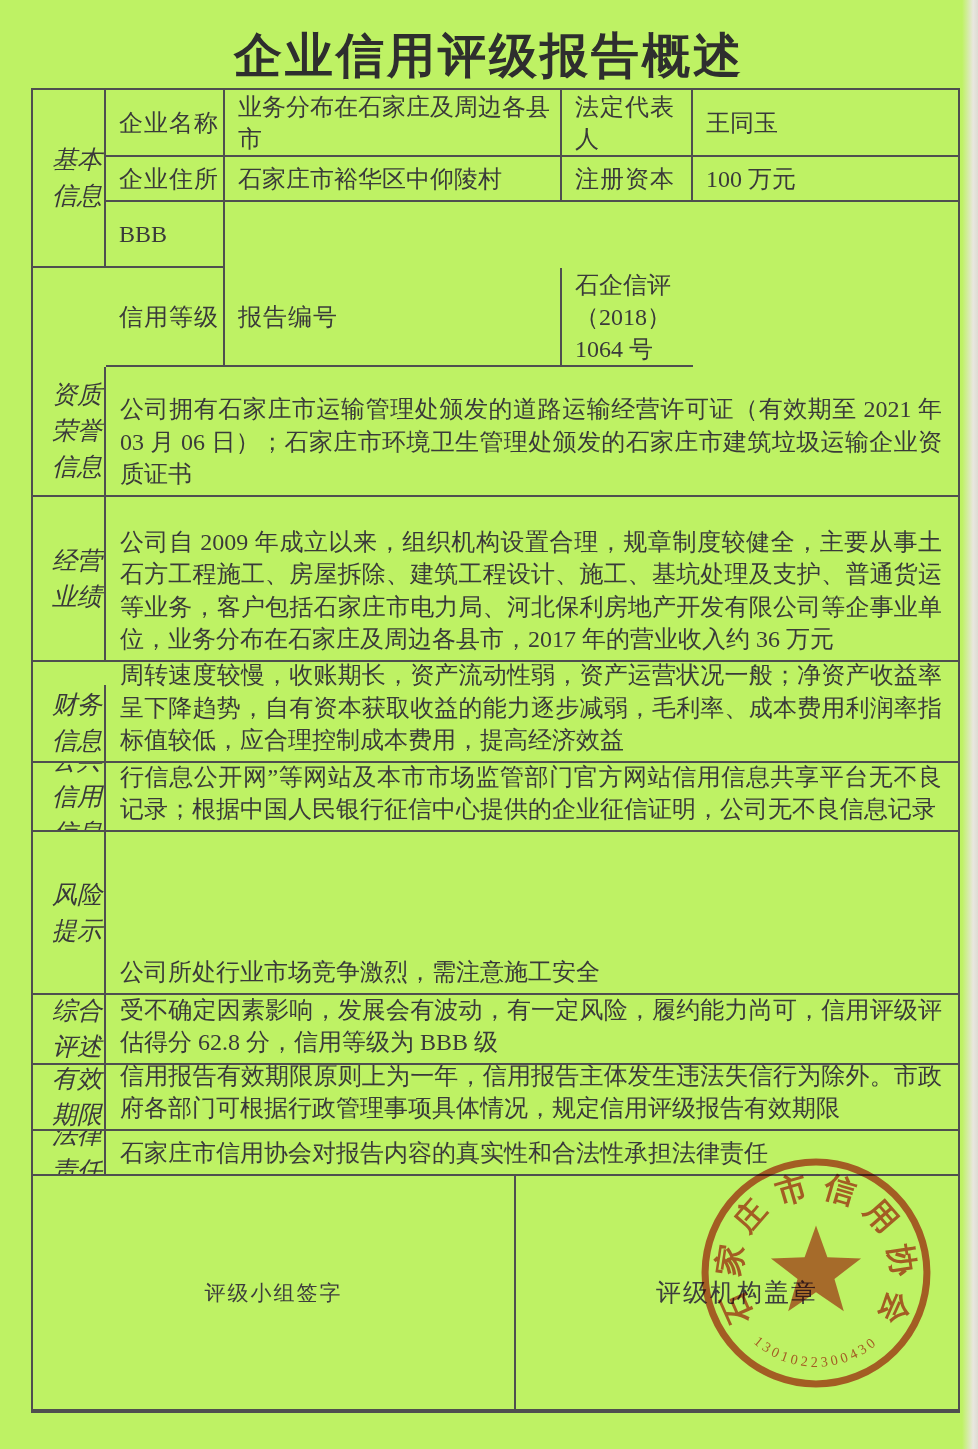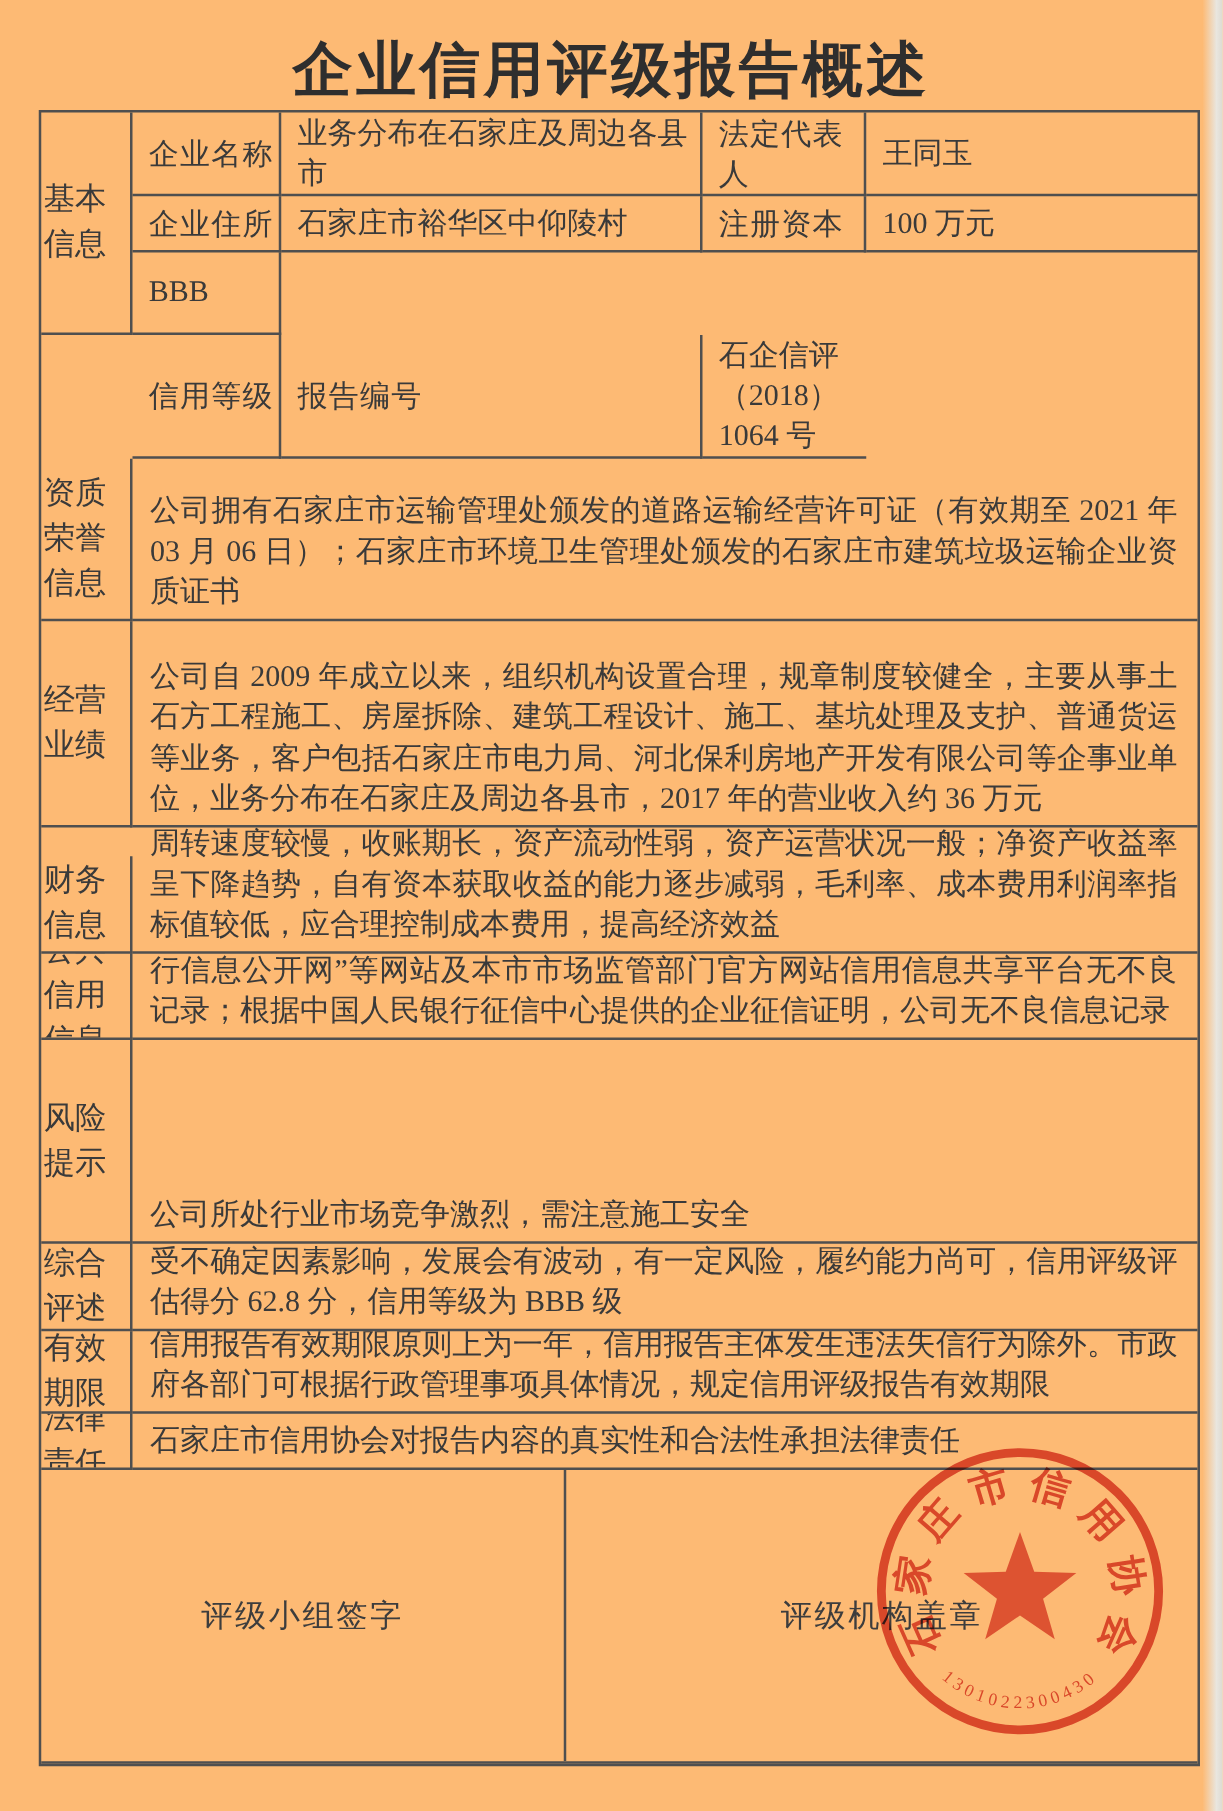--- a/index.html
+++ b/index.html
@@ -1,20 +1,20 @@
 <!DOCTYPE html>
 <html lang="zh"><head>
 <meta charset="utf-8">
 <style>
   html,body{margin:0;padding:0;background:#e9e7e2;}
   .page{
     position:relative;
     width:978px;height:1449px;
     margin:0 auto;
-    background:#fdba74;
+    background:#bef264;
     font-family:"Liberation Serif","DejaVu Serif",serif;
     color:#3d3d3d;
     overflow:hidden;
   }
   .page-edge{
     position:absolute;top:0;right:0;width:16px;height:1449px;
     background:linear-gradient(90deg, rgba(251,250,247,0) 0%, #e9e6df 70%, #dedbd3 100%);
   }
   .doc-title{
     position:absolute;top:24px;left:0;width:978px;
@@ -32,35 +32,35 @@
   }
   .cell{
     box-sizing:border-box;
     border-right:2px solid #4f4f4f;
     border-bottom:2px solid #4f4f4f;
     overflow:hidden;
     display:flex;align-items:center;
   }
   .no-r{border-right:none;}
   .no-b{border-bottom:none;}
-  .hd{justify-content:flex-start;}
+  .hd{justify-content:flex-end;font-style:italic;}
   .hd span{
     display:block;width:54px;text-align:center;
     font-size:25px;line-height:36px;color:#3a3a3a;
   }
   .lbl{padding-left:13px;font-size:24px;letter-spacing:1px;color:#3a3a3a;}
   .val{padding:4px 10px 4px 13px;font-size:24px;line-height:32px;color:#3a3a3a;}
   .content{padding:4px 16px 4px 14px;align-items:flex-end;}
   .content .txt{
     font-size:24px;line-height:32.6px;text-align:justify;text-justify:inter-ideograph;
     color:#3a3a3a;width:100%;
   }
   .sign-hd-row{grid-column:1 / -1;display:flex;align-items:stretch;}
-  .sign-hd-row .half-l{width:420px;box-sizing:border-box;border-right:2px solid #4f4f4f;
-    display:flex;align-items:center;justify-content:center;font-size:25px;letter-spacing:2px;}
+  .sign-hd-row .half-l{width:483px;box-sizing:border-box;border-right:2px solid #4f4f4f;
+    display:flex;align-items:center;justify-content:center;font-size:21px;letter-spacing:2px;}
   .sign-hd-row .half-r{flex:1;display:flex;align-items:center;justify-content:center;font-size:25px;letter-spacing:2px;text-align:right;}
   .sign-body-row{grid-column:1 / -1;display:flex;align-items:stretch;}
   .sign-body-row .half-l{width:370px;box-sizing:border-box;border-right:2px solid #4f4f4f;position:relative;}
   .sign-body-row .half-r{flex:1;position:relative;}
   .leader-label{position:absolute;left:10px;top:80px;font-size:26px;letter-spacing:1px;color:#3a3a3a;}
   .signature{
     position:absolute;left:212px;top:72px;
     font-size:50px;font-style:italic;color:#474752;
     transform:rotate(-6deg) skewX(-8deg);
     letter-spacing:4px;

